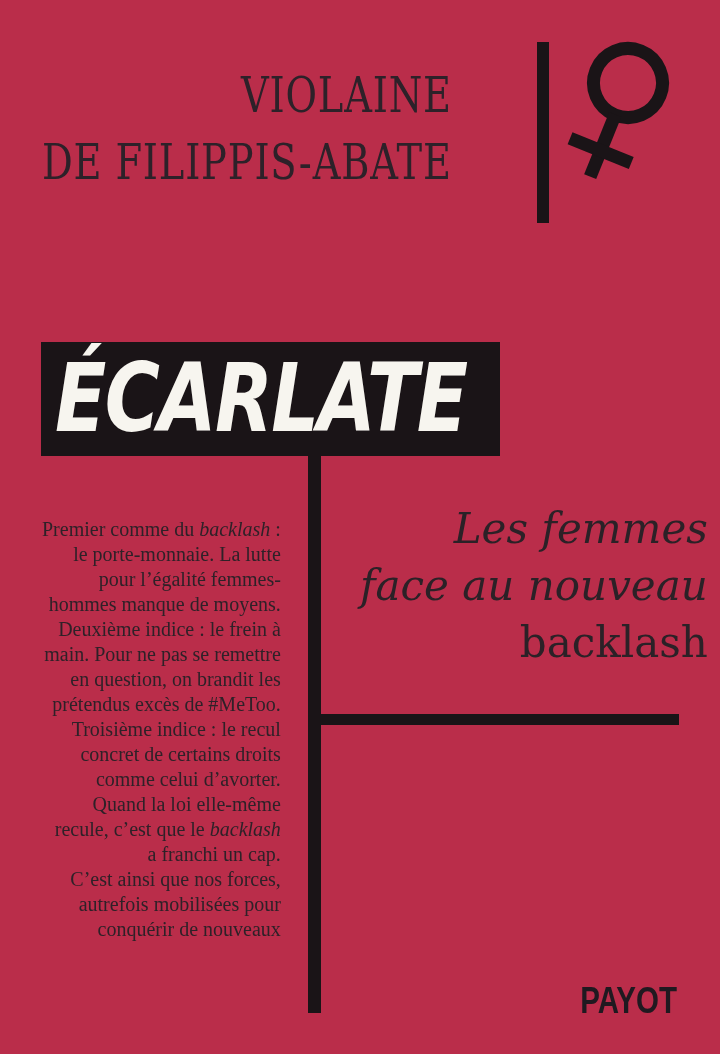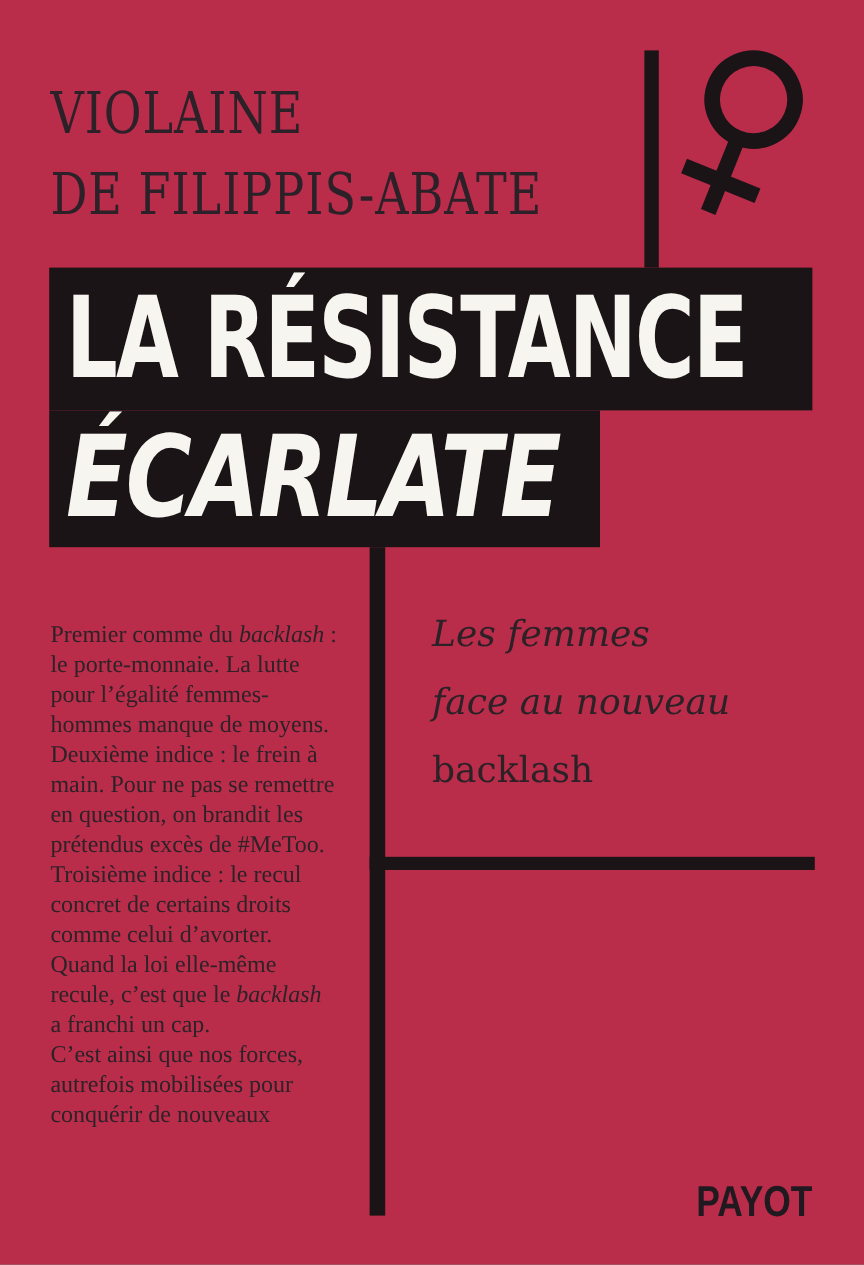--- a/index.html
+++ b/index.html
@@ -1,19 +1,20 @@
 <!DOCTYPE html>
 <html><head>
 <meta charset="utf-8">
 <style>
   html,body{margin:0;padding:0;background:#888;}
   .cover{
     position:relative;width:720px;height:1054px;overflow:hidden;
     background:#BA2D4A;
     font-family:"Liberation Serif",serif;
+    text-align:right;
   }
   
   .author{
     position:absolute;left:42px;top:62px;
     font-family:"DejaVu Serif",serif;
     font-size:48px;line-height:67px;letter-spacing:1px;
     color:#2D2129;white-space:pre;
     transform:scaleX(.8);transform-origin:left top;
   }
   
@@ -35,21 +36,21 @@
     font-family:"DejaVu Sans",sans-serif;font-weight:bold;
     font-size:94px;line-height:1;letter-spacing:-2px;
     color:#F7F5EF;white-space:pre;
     transform-origin:left center;
   }
   .band1 span{transform:scaleX(.72);}
   .band2 span{transform:scaleX(.8);}
   
   .subtitle{
     position:absolute;left:360px;top:500px;
-    font-family:"DejaVu Serif",serif;font-size:30px;line-height:57px;
+    font-family:"DejaVu Serif",serif;font-size:42px;line-height:57px;
     color:#2B2127;white-space:pre;
   }
   .subtitle .sub-italic{font-style:italic;}
   
   .bodycol{
     font-family:"Liberation Serif",serif;font-size:20px;
     color:#2E2128;white-space:pre;position:absolute;
   }
   .leftcol{left:42px;top:517px;line-height:25px;}
   .rightcol{left:355px;top:779px;line-height:26px;letter-spacing:-0.25px;}
@@ -74,23 +75,20 @@
   <div class="rule vline-top"></div>
 
   <svg class="venus" viewBox="0 0 160 200" xmlns="http://www.w3.org/2000/svg">
     <g transform="rotate(22 80 60)" stroke="#1A1417" stroke-width="13" fill="none">
       <circle cx="80" cy="60" r="34.5"></circle>
       <line x1="80" y1="94" x2="80" y2="161"></line>
       <line x1="47" y1="133" x2="113" y2="133"></line>
     </g>
   </svg>
 
-  <div class="band band1">
-    <span>LA RÉSISTANCE</span>
-  </div>
   <div class="band band2">
     <span>ÉCARLATE</span>
   </div>
 
   <div class="rule vline-mid"></div>
   <div class="rule hline"></div>
 
   <div class="subtitle"><span class="sub-italic">Les femmes
 face au nouveau</span>
 <span>backlash</span></div>

